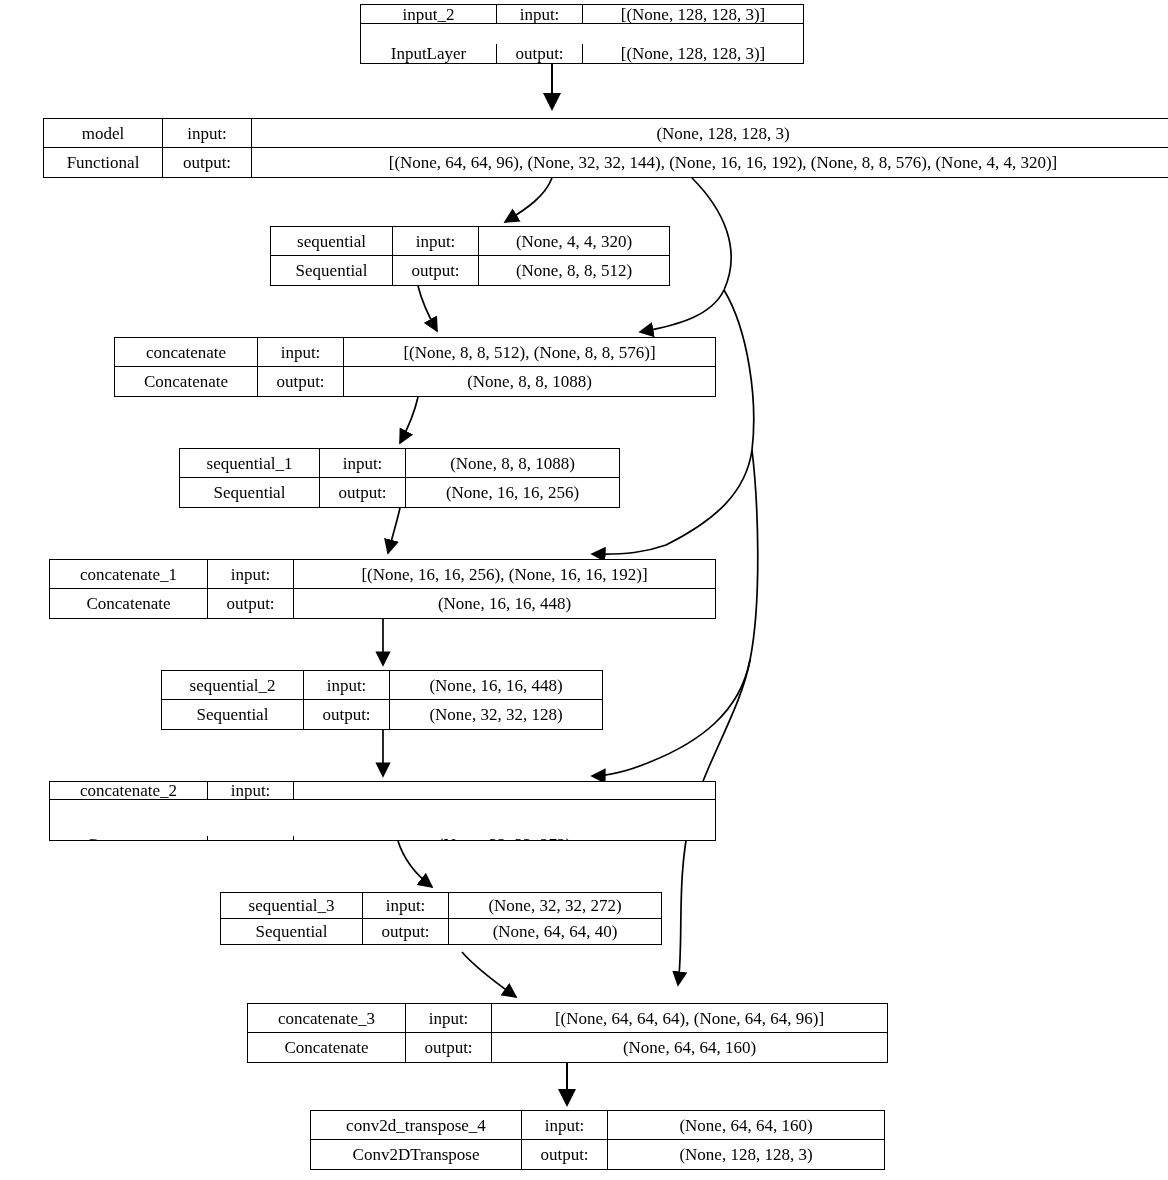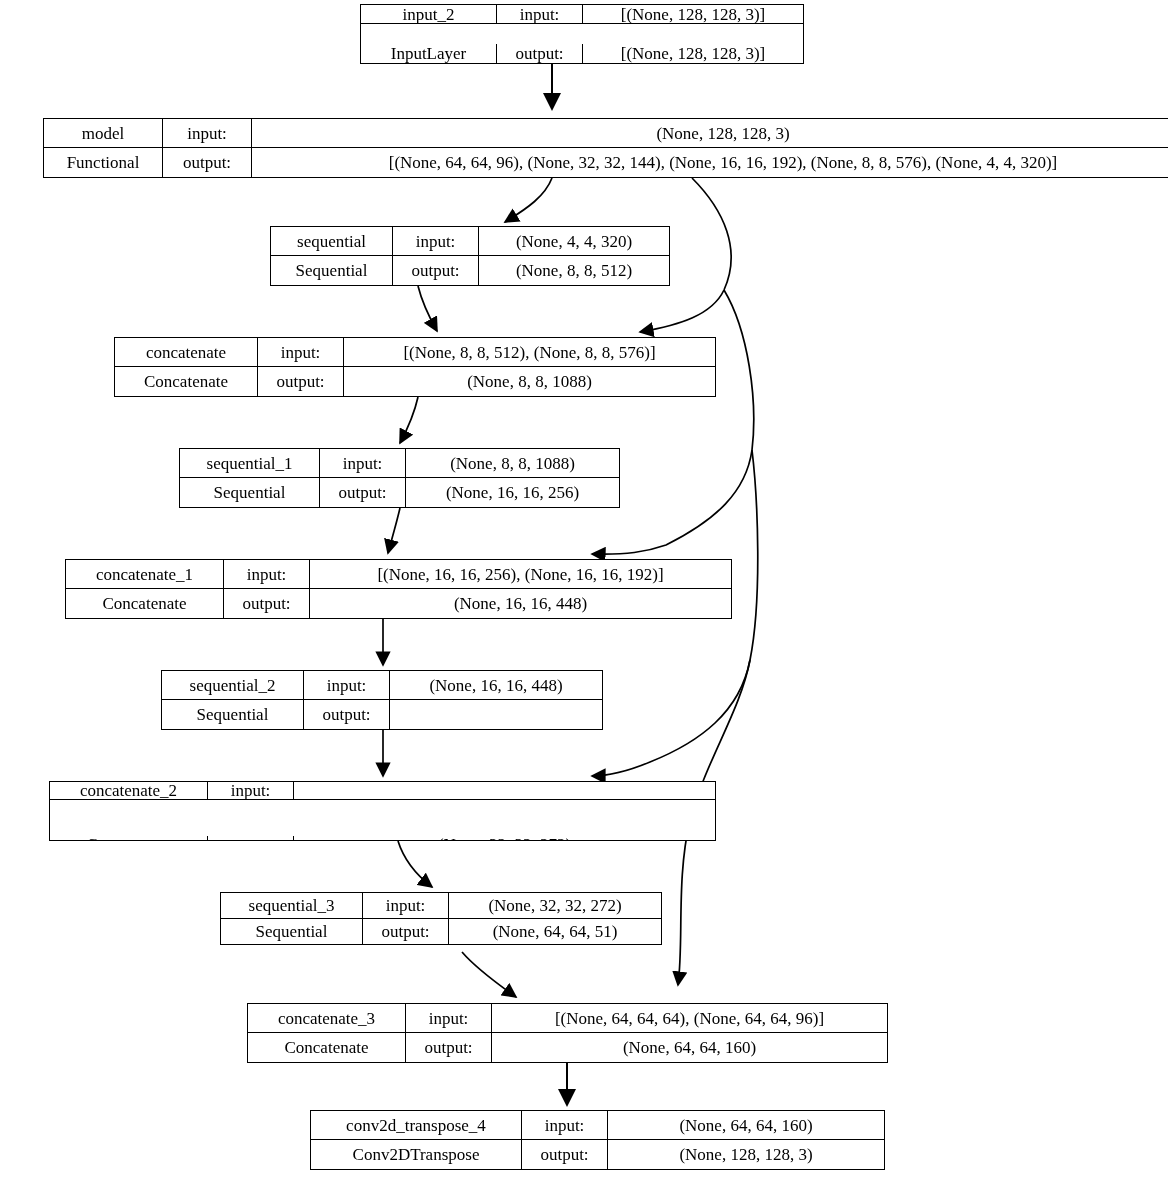--- a/index.html
+++ b/index.html
@@ -189,21 +189,21 @@
       <div class="cell c-label" style="width:86px;">input:</div>
       <div class="cell c-shape">(None, 8, 8, 1088)</div>
     </div>
     <div class="node-row">
       <div class="cell c-name" style="width:140px;">Sequential</div>
       <div class="cell c-label" style="width:86px;">output:</div>
       <div class="cell c-shape">(None, 16, 16, 256)</div>
     </div>
   </div>
 
-  <div class="node" style="left:65px; top:559px; width:667px; height:60px;">
+  <div class="node" style="left:49px; top:559px; width:667px; height:60px;">
     <div class="node-row top">
       <div class="cell c-name" style="width:158px;">concatenate_1</div>
       <div class="cell c-label" style="width:86px;">input:</div>
       <div class="cell c-shape">[(None, 16, 16, 256), (None, 16, 16, 192)]</div>
     </div>
     <div class="node-row">
       <div class="cell c-name" style="width:158px;">Concatenate</div>
       <div class="cell c-label" style="width:86px;">output:</div>
       <div class="cell c-shape">(None, 16, 16, 448)</div>
     </div>
@@ -211,20 +211,21 @@
 
   <div class="node" style="left:161px; top:670px; width:442px; height:60px;">
     <div class="node-row top">
       <div class="cell c-name" style="width:142px;">sequential_2</div>
       <div class="cell c-label" style="width:86px;">input:</div>
       <div class="cell c-shape">(None, 16, 16, 448)</div>
     </div>
     <div class="node-row">
       <div class="cell c-name" style="width:142px;">Sequential</div>
       <div class="cell c-label" style="width:86px;">output:</div>
+      <div class="cell c-shape">(None, 32, 32, 128)</div>
     </div>
   </div>
 
   <div class="node" style="left:49px; top:781px; width:667px; height:60px;gap:36px;">
     <div class="node-row top">
       <div class="cell c-name" style="width:158px;">concatenate_2</div>
       <div class="cell c-label" style="width:86px;">input:</div>
     </div>
     <div class="node-row">
       <div class="cell c-name" style="width:158px;">Concatenate</div>
@@ -235,21 +236,21 @@
 
   <div class="node" style="left:220px; top:892px; width:442px; height:53px;">
     <div class="node-row top">
       <div class="cell c-name" style="width:142px;">sequential_3</div>
       <div class="cell c-label" style="width:86px;">input:</div>
       <div class="cell c-shape">(None, 32, 32, 272)</div>
     </div>
     <div class="node-row">
       <div class="cell c-name" style="width:142px;">Sequential</div>
       <div class="cell c-label" style="width:86px;">output:</div>
-      <div class="cell c-shape">(None, 64, 64, 51)</div>
+      <div class="cell c-shape">(None, 64, 64, 40)</div>
     </div>
   </div>
 
   <div class="node" style="left:247px; top:1003px; width:641px; height:60px;">
     <div class="node-row top">
       <div class="cell c-name" style="width:158px;">concatenate_3</div>
       <div class="cell c-label" style="width:86px;">input:</div>
       <div class="cell c-shape">[(None, 64, 64, 64), (None, 64, 64, 96)]</div>
     </div>
     <div class="node-row">

